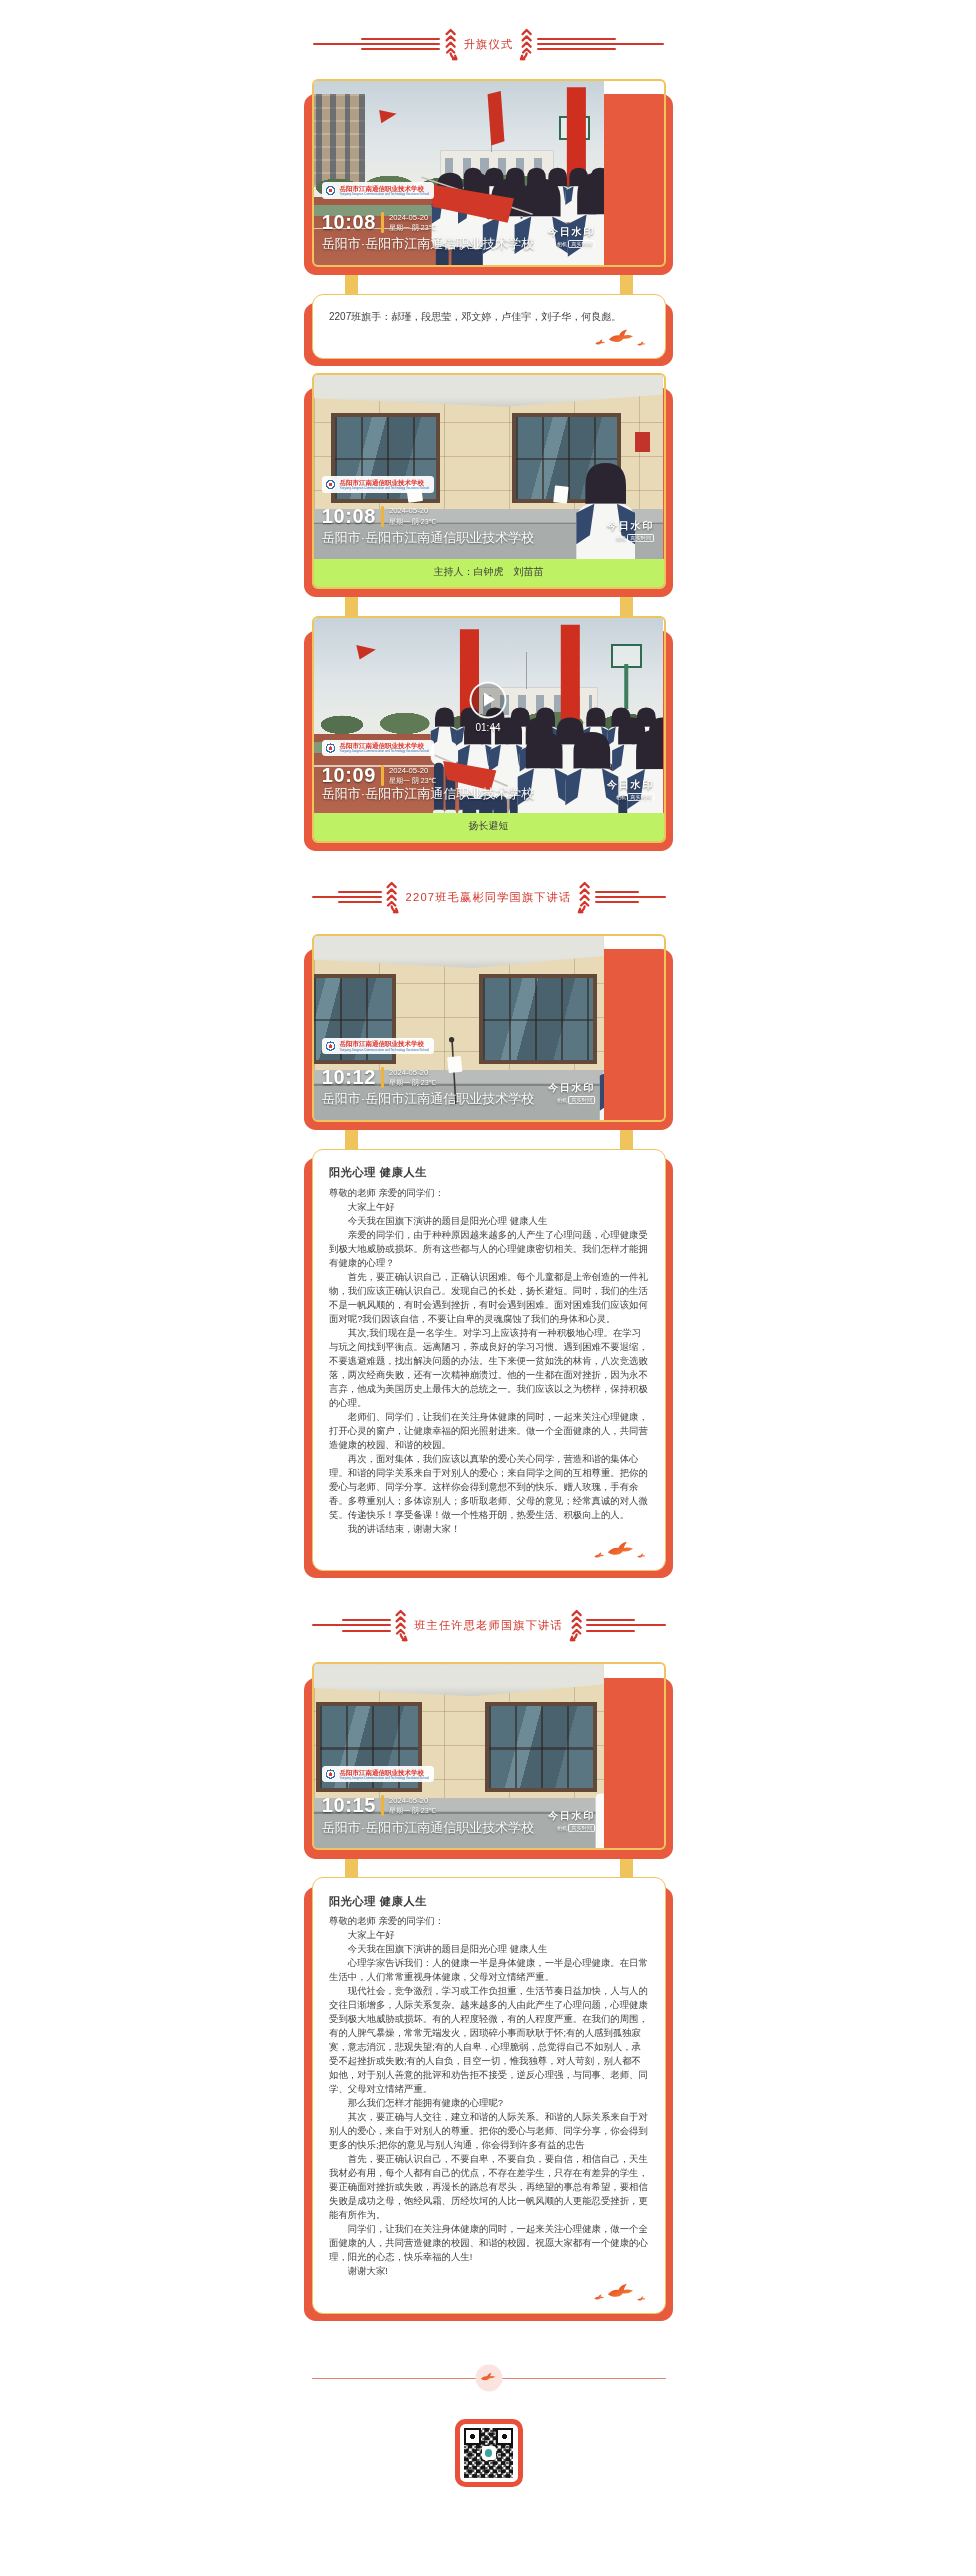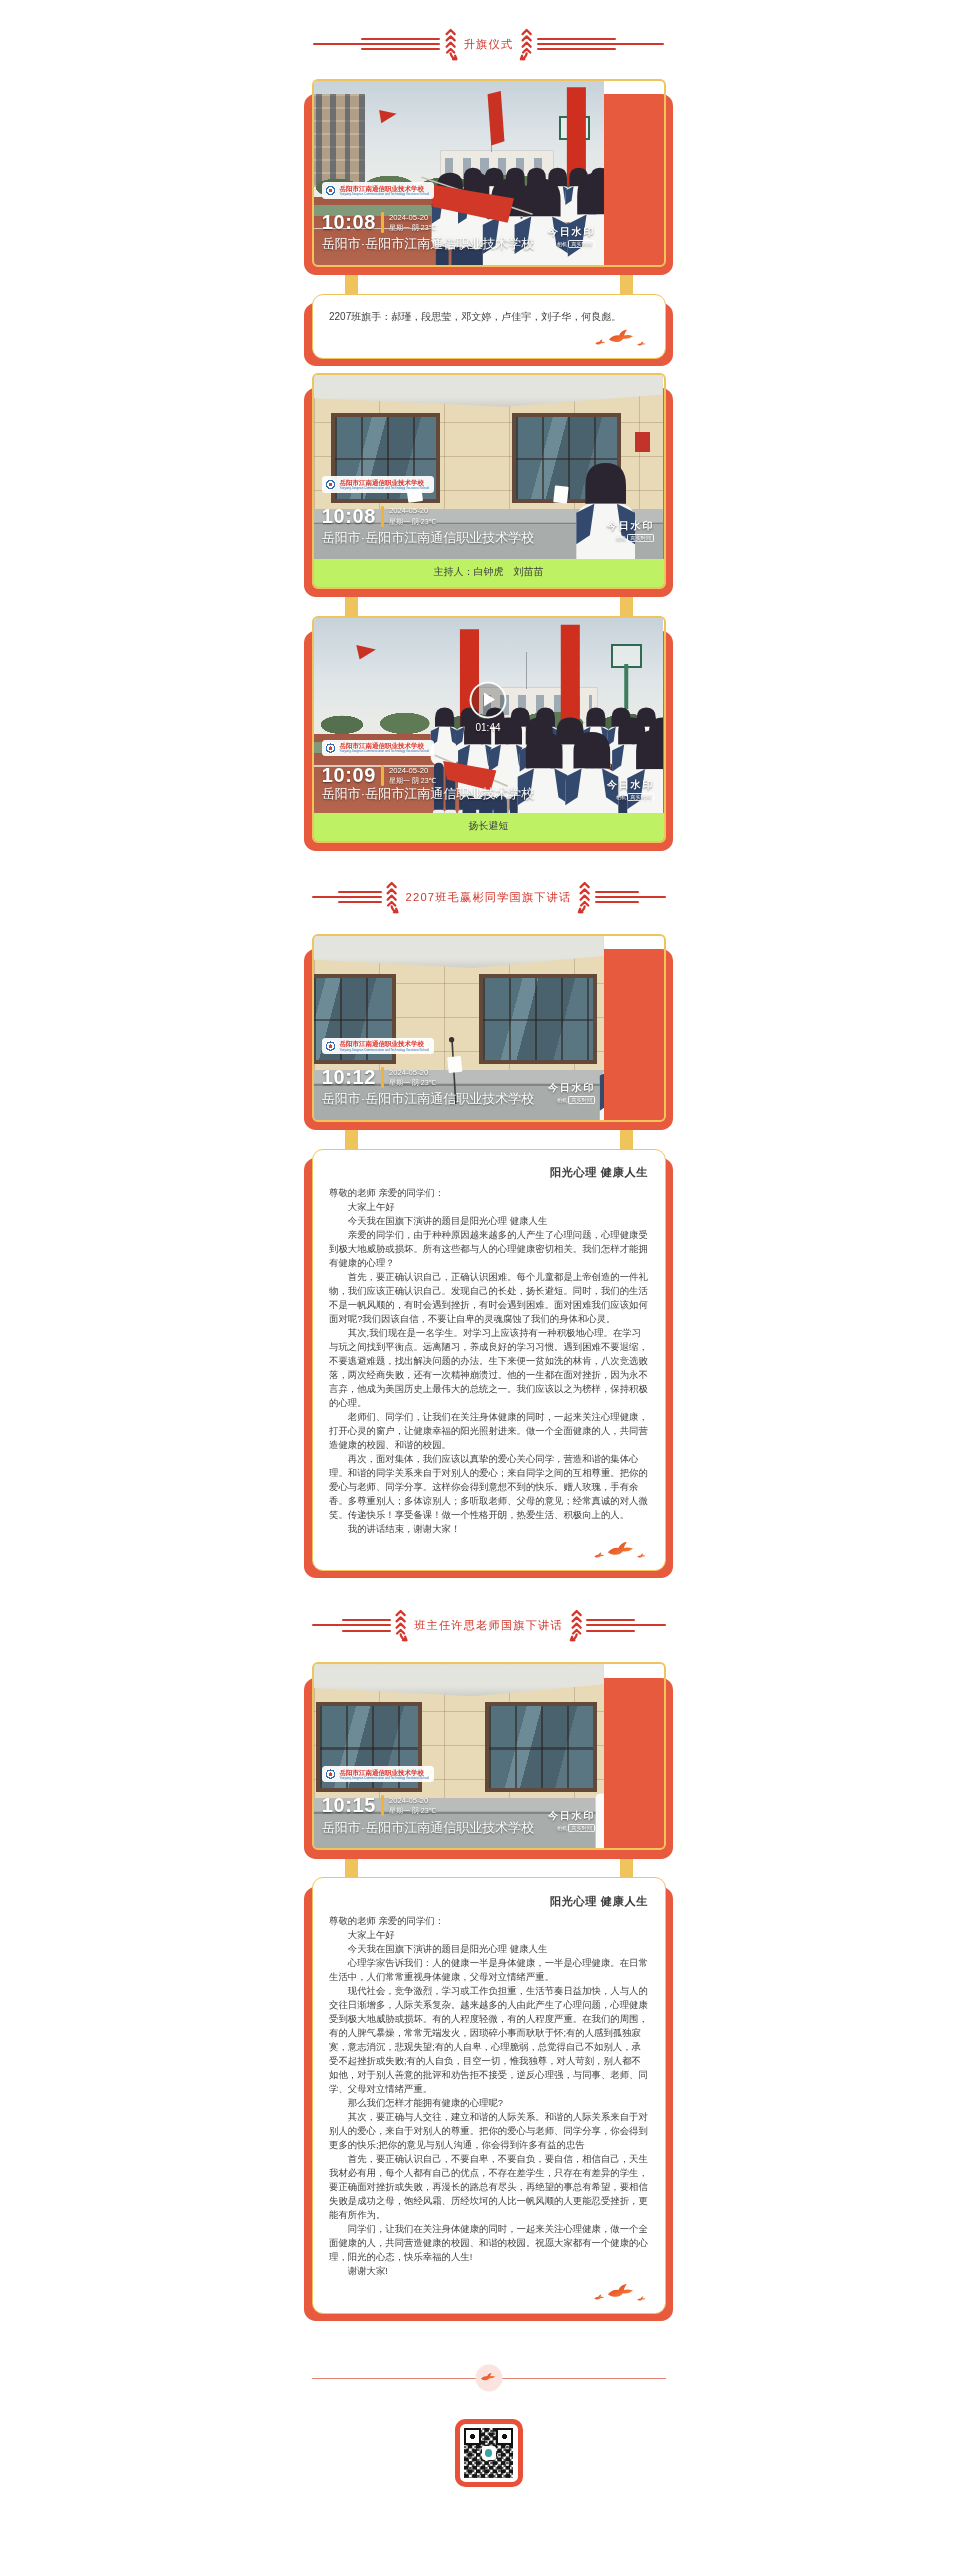--- a/index.html
+++ b/index.html
@@ -43,21 +43,21 @@
   .pegs i:last-child{right:33px}
 
   
   .ccard,.tcard{position:relative;z-index:1}
   .ccard .back,.tcard .back{position:absolute;left:-7.7px;right:-7.7px;top:9.4px;bottom:-7px;background:var(--orange);border-radius:11.8px}
   .ccard .inner,.tcard .inner{position:relative;z-index:1;background:#fff;border:1.8px solid var(--gold);border-radius:11px;padding:14px 16.5px 4.7px}
   .ccard .inner{min-height:54px}
   .ccard .cap-text{font-size:10px;color:var(--ink);line-height:1.6}
   .card-birds{display:flex;justify-content:flex-end;align-items:flex-end;gap:2.4px;padding:4.7px 2.4px 5.9px}
   .bird-svg{display:block}
-  .tcard h3{text-align:right;font-size:11.2px;font-weight:700;color:var(--ink);margin:1.2px 0 5.9px;letter-spacing:0.6px}
+  .tcard h3{text-align:left;font-size:11.2px;font-weight:700;color:var(--ink);margin:1.2px 0 5.9px;letter-spacing:0.6px}
   .tcard p{font-size:9.4px;line-height:14px;color:var(--ink);text-indent:2em;margin:0}
   .tcard p.salut{text-indent:0}
 
   
   .sky{position:absolute;inset:0;background:linear-gradient(180deg,#c7d2d9 0%,#dde4e8 30%,#e9ebe7 52%)}
   .bldgL{position:absolute;left:0;top:13px;width:51px;height:93px;background-color:#b09e86;
     background-image:repeating-linear-gradient(90deg,rgba(42,62,88,.5) 2.4px 8.3px,rgba(0,0,0,0) 8.3px 16.5px),
                      repeating-linear-gradient(0deg,rgba(255,255,255,.22) 0 1.8px,rgba(0,0,0,0) 1.8px 13px)}
   .bldgM{position:absolute;top:70px;height:34px;background:#eceae3;box-shadow:0 0 0 0.6px rgba(150,150,140,.4)}
   .bldgM::before{content:"";position:absolute;inset:7px 4.7px;background:repeating-linear-gradient(90deg,rgba(96,120,142,.55) 0 8.3px,rgba(0,0,0,0) 8.3px 17.7px)}

